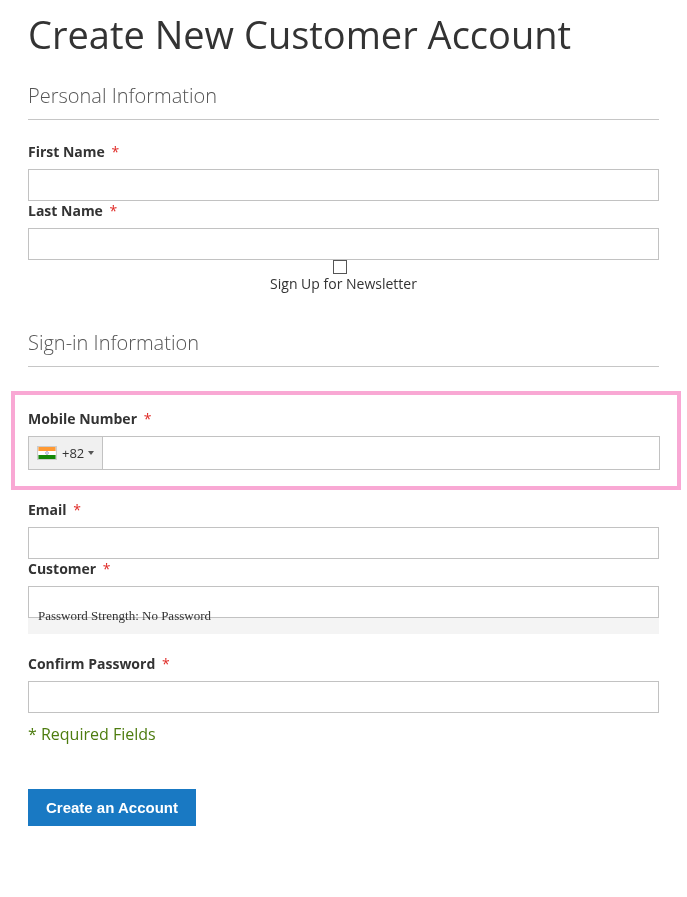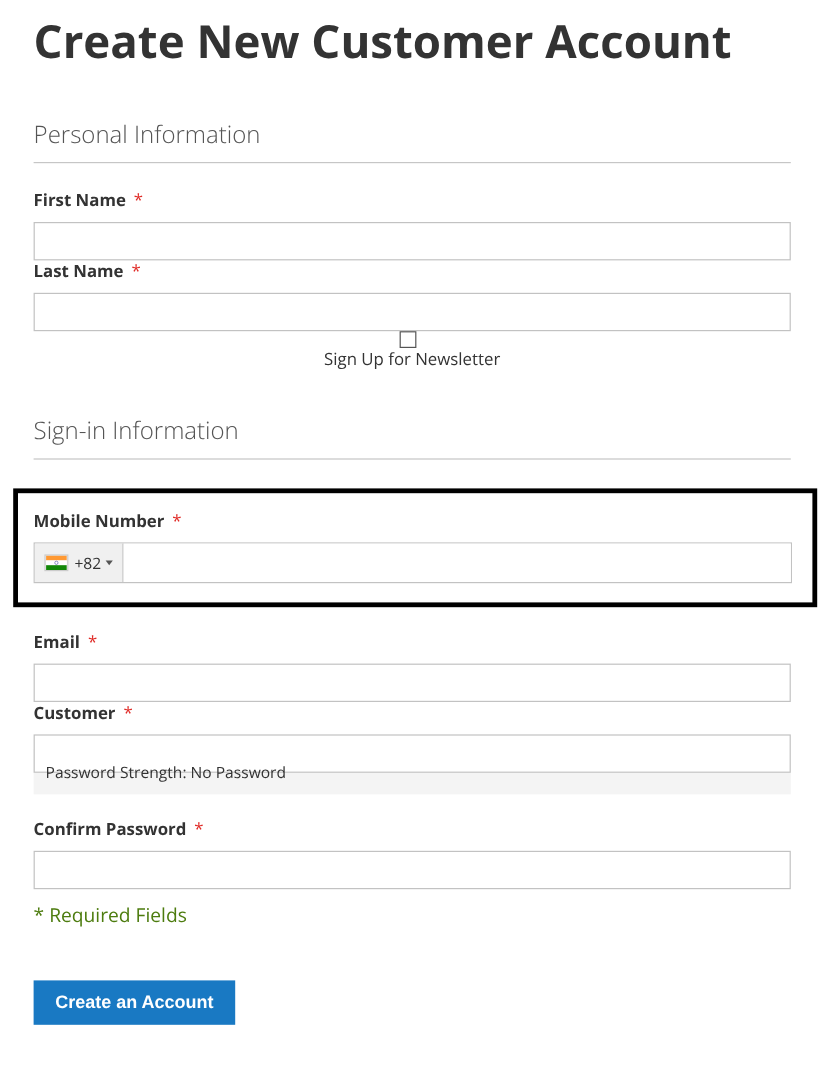--- a/index.html
+++ b/index.html
@@ -8,24 +8,24 @@
       padding: 0;
     }
     body {
       font-family: 'Open Sans', Arial, sans-serif;
       color: #333;
       padding: 0 28px;
       width: 687px;
     }
     .page-title {
       font-size: 38px;
-      font-weight: 700;
+      font-weight: 400;
       color: #333;
       margin-top: 8px;
-      margin-bottom: 38px;
+      margin-bottom: 22px;
     }
     .legend {
       font-size: 20px;
       font-weight: 300;
       color: #555;
       border-bottom: 1px solid #c6c6c6;
       padding-bottom: 10px;
       margin-bottom: 22px;
       width: 100%;
     }
@@ -65,25 +65,25 @@
       appearance: none;
       -webkit-appearance: none;
       background: #fff;
     }
     .checkbox-field label {
       font-size: 14px;
       font-weight: 400;
       color: #333;
     }
     .highlight-box {
-      border: 4px solid #000000;
+      border: 4px solid #f9a8d4;
       padding: 14px 17px 16px 13px;
       margin-left: -17px;
       margin-right: -22px;
-      margin-bottom: 20px;
+      margin-bottom: 10px;
     }
     .highlight-box .field {
       margin-bottom: 0;
     }
     .mobile-input-wrapper {
       display: flex;
       border: 1px solid #c2c2c2;
       height: 34px;
       background: #fff;
     }
@@ -120,20 +120,21 @@
       padding: 0 8px;
       font-size: 14px;
     }
     .password-strength {
       background: #f4f4f4;
       padding: 10px 10px;
       font-size: 13px;
       color: #333;
       margin-top: -20px;
       margin-bottom: 20px;
+      font-family: Liberation Serif, serif;
     }
     .required-note {
       font-size: 16px;
       color: #4d7c0f;
       margin-top: 10px;
       margin-bottom: 44px;
     }
     .btn-primary {
       background: #1979c3;
       color: #fff;

